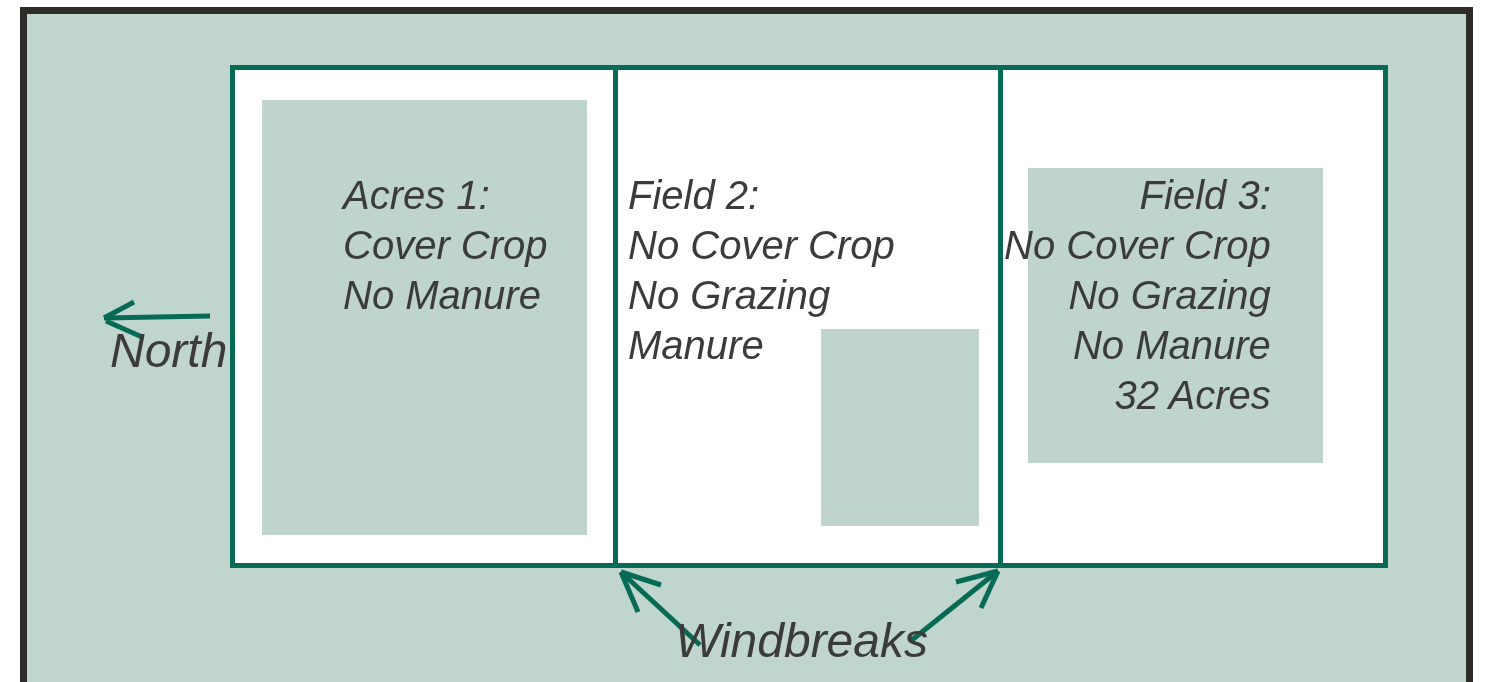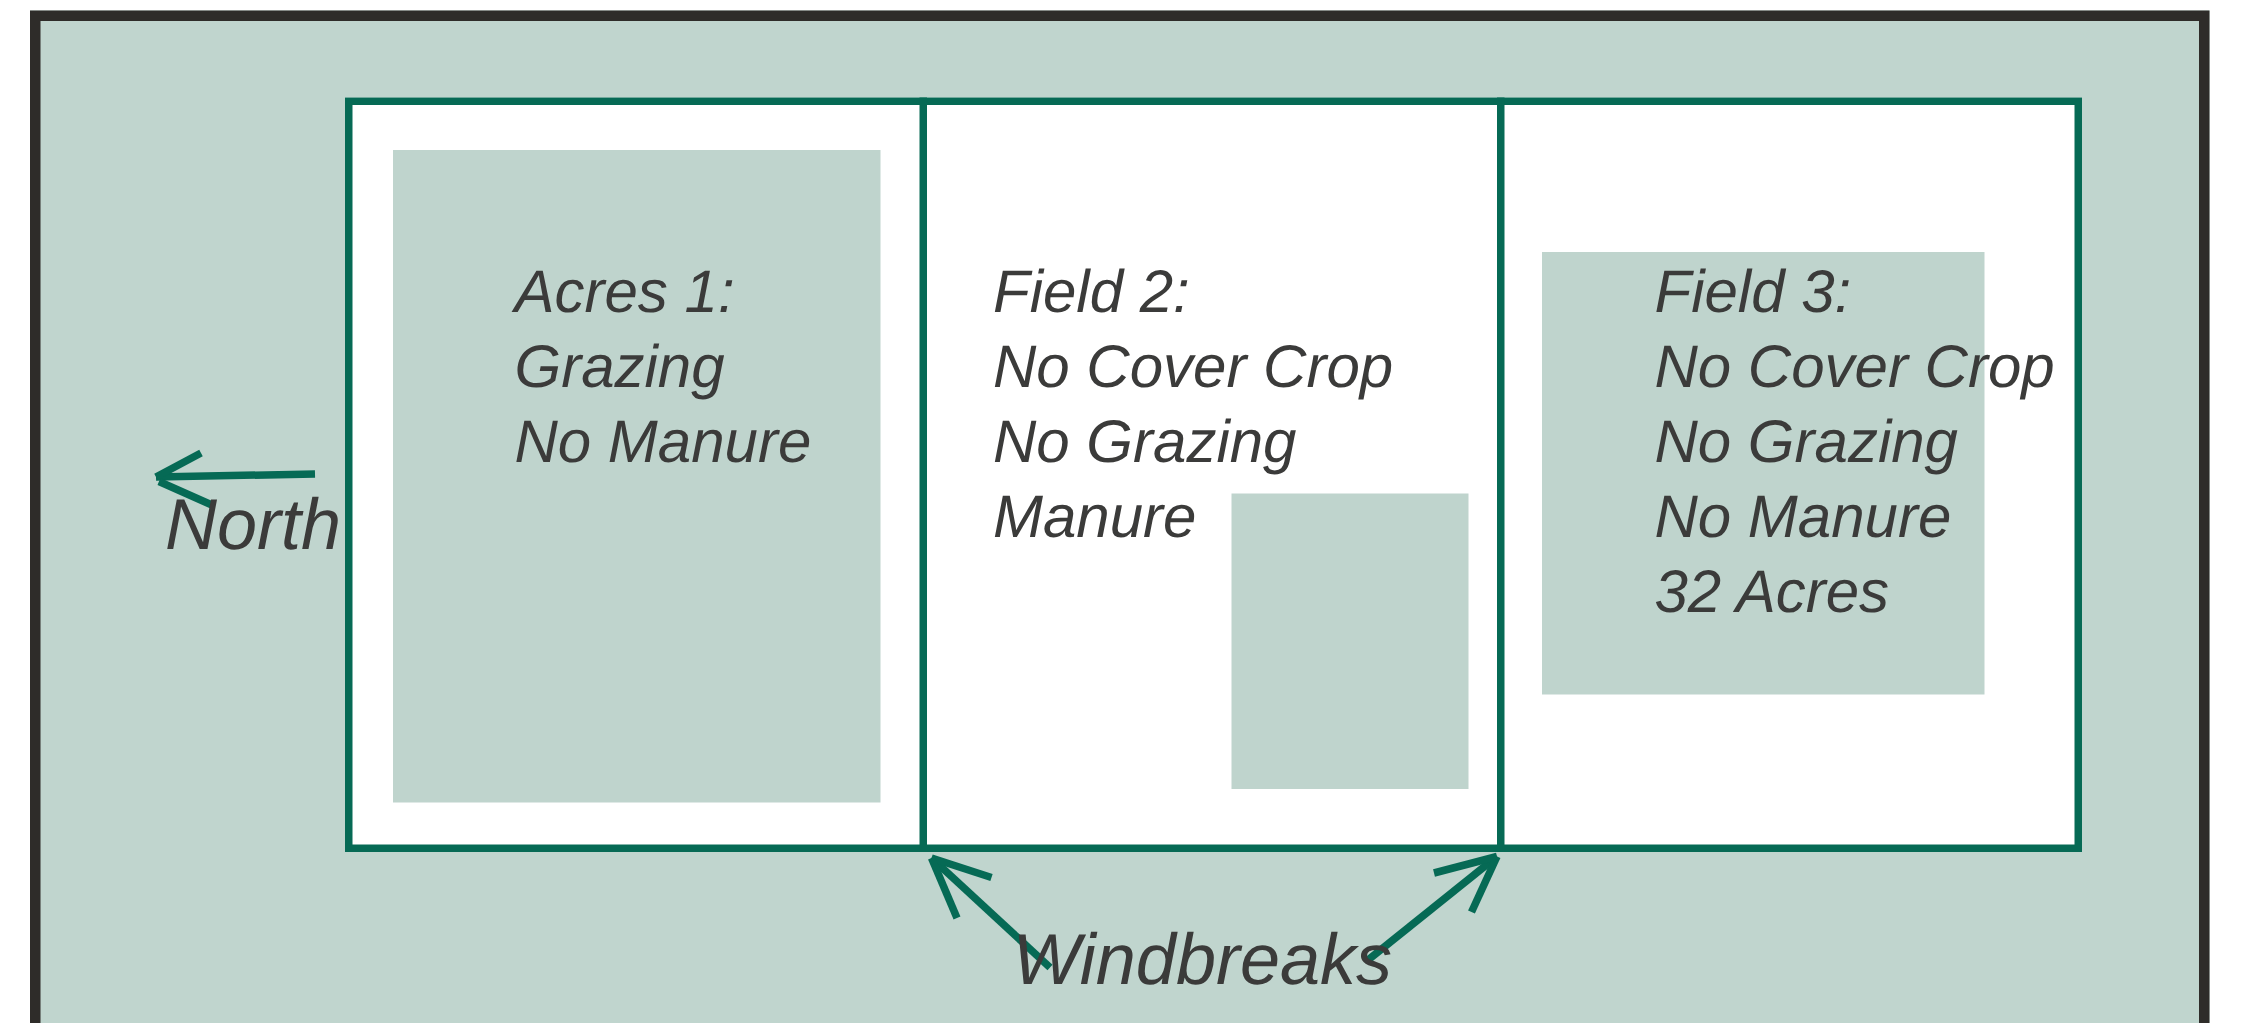--- a/index.html
+++ b/index.html
@@ -29,22 +29,22 @@
   .fbox { position: absolute; background: var(--field_box, #bfd4cd); }
   .fbox.f1 { left: 262px; top: 100px; width: 325px; height: 435px; }
   .fbox.f2 { left: 821px; top: 329px; width: 158px; height: 197px; }
   .fbox.f3 { left: 1028px; top: 168px; width: 295px; height: 295px; }
   .ftext {
     position: absolute; top: 170px;
     font-style: italic; font-size: 40px; line-height: 50px;
     color: var(--text, #3b3b3a); white-space: nowrap;
   }
   .ftext.t1 { left: 343px; }
-  .ftext.t2 { left: 662px; }
-  .ftext.t3 { left: 1103px; }
+  .ftext.t2 { left: 628px; }
+  .ftext.t3 { left: 1004px; text-align: right; }
   .caption {
     position: absolute;
     font-style: italic; font-size: 48px; line-height: 46px;
     color: var(--text, #3b3b3a); white-space: nowrap;
   }
   .caption.north { left: 110px; top: 328px; }
   .caption.windbreaks { left: 675px; top: 618px; }
   svg.arrows { position: absolute; left: 0; top: 0; pointer-events: none; }
   svg.arrows line { stroke: var(--accent_teal, #066a55); stroke-width: 5; }
 </style>
@@ -57,21 +57,21 @@
 
 <div class="divider d1"></div>
 <div class="divider d2"></div>
 
 <div class="fbox f1"></div>
 <div class="fbox f2"></div>
 <div class="fbox f3"></div>
 
 <div class="ftext t1">
   <div>Acres 1:</div>
-  <div>Grazing</div>
+  <div>Cover Crop</div>
   <div>No Manure</div>
 </div>
 <div class="ftext t2">
   <div>Field 2:</div>
   <div>No Cover Crop</div>
   <div>No Grazing</div>
   <div>Manure</div>
 </div>
 <div class="ftext t3">
   <div>Field 3:</div>

